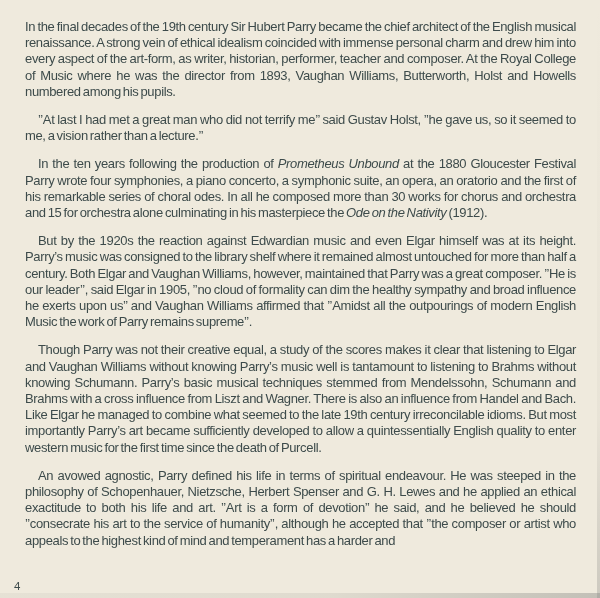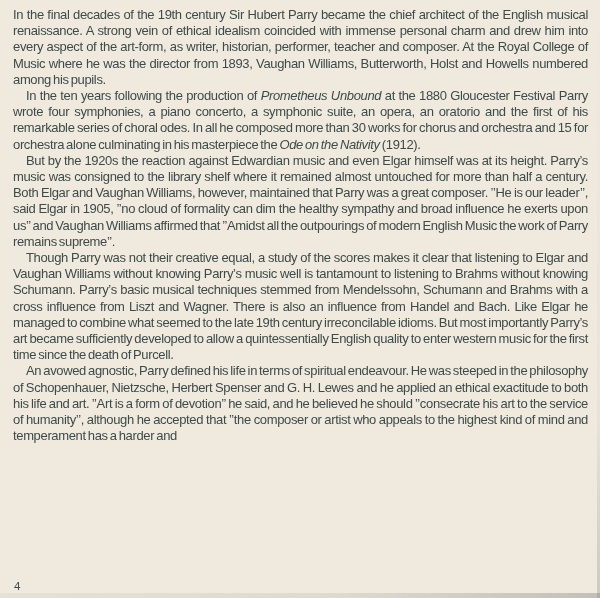--- a/index.html
+++ b/index.html
@@ -16,21 +16,21 @@
     color: #3d4b4b;
     box-sizing: border-box;
   }
   .article-text {
     position: absolute;
     top: 7px;
     left: 13px;
     right: 12px;
   }
   .article-text p.para {
-    margin: 0;
+    margin: 12px;
     font-size: 13px;
     line-height: 16.2px;
     letter-spacing: -0.35px;
     word-spacing: -1.2px;
     text-align: justify;
     text-indent: 0;
   }
   .article-text p.para.indent {
     text-indent: 13px;
   }
@@ -69,20 +69,21 @@
       rgba(140,140,136,0.35) 100%);
     pointer-events: none;
   }
 </style>
 </head>
 <body>
 
 <div class="page">
   <div class="article-text">
       <p class="para"><span>In the final decades of the 19th century Sir Hubert Parry became the chief architect of the English musical renaissance. A strong vein of ethical idealism coincided with immense personal charm and drew him into every aspect of the art-form, as writer, historian, performer, teacher and composer. At the Royal College of Music where he was the director from 1893, Vaughan Williams, Butterworth, Holst and Howells numbered among his pupils.</span></p>
+      <p class="para indent"><span>’’At last I had met a great man who did not terrify me’’ said Gustav Holst, ’’he gave us, so it seemed to me, a vision rather than a lecture.’’</span></p>
       <p class="para indent"><span>In the ten years following the production of </span><i>Prometheus Unbound</i><span> at the 1880 Gloucester Festival Parry wrote four symphonies, a piano concerto, a symphonic suite, an opera, an oratorio and the first of his remarkable series of choral odes. In all he composed more than 30 works for chorus and orchestra and 15 for orchestra alone culminating in his masterpiece the </span><i>Ode on the Nativity</i><span> (1912).</span></p>
       <p class="para indent"><span>But by the 1920s the reaction against Edwardian music and even Elgar himself was at its height. Parry’s music was consigned to the library shelf where it remained almost untouched for more than half a century. Both Elgar and Vaughan Williams, however, maintained that Parry was a great composer. ’’He is our leader’’, said Elgar in 1905, ’’no cloud of formality can dim the healthy sympathy and broad influence he exerts upon us’’ and Vaughan Williams affirmed that ’’Amidst all the outpourings of modern English Music the work of Parry remains supreme’’.</span></p>
       <p class="para indent"><span>Though Parry was not their creative equal, a study of the scores makes it clear that listening to Elgar and Vaughan Williams without knowing Parry’s music well is tantamount to listening to Brahms without knowing Schumann. Parry’s basic musical techniques stemmed from Mendelssohn, Schumann and Brahms with a cross influence from Liszt and Wagner. There is also an influence from Handel and Bach. Like Elgar he managed to combine what seemed to the late 19th century irreconcilable idioms. But most importantly Parry’s art became sufficiently developed to allow a quintessentially English quality to enter western music for the first time since the death of Purcell.</span></p>
       <p class="para indent"><span>An avowed agnostic, Parry defined his life in terms of spiritual endeavour. He was steeped in the philosophy of Schopenhauer, Nietzsche, Herbert Spenser and G. H. Lewes and he applied an ethical exactitude to both his life and art. ’’Art is a form of devotion’’ he said, and he believed he should ’’consecrate his art to the service of humanity’’, although he accepted that ’’the composer or artist who appeals to the highest kind of mind and temperament has a harder and</span></p>
     </div>
   <div class="page-number">4</div>
   <div class="right-edge"></div>
   <div class="bottom-edge"></div>
 </div>
 

